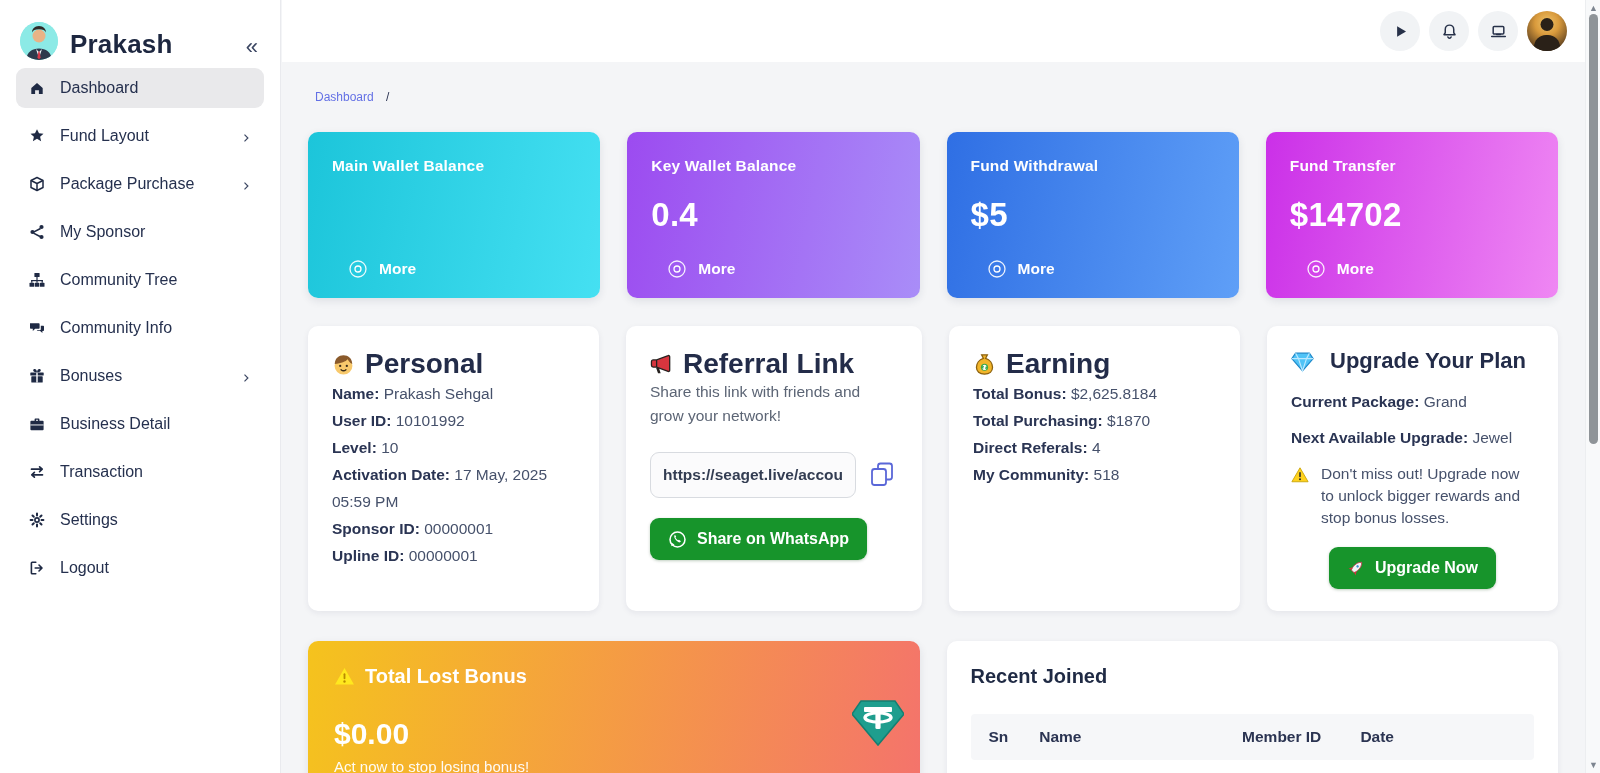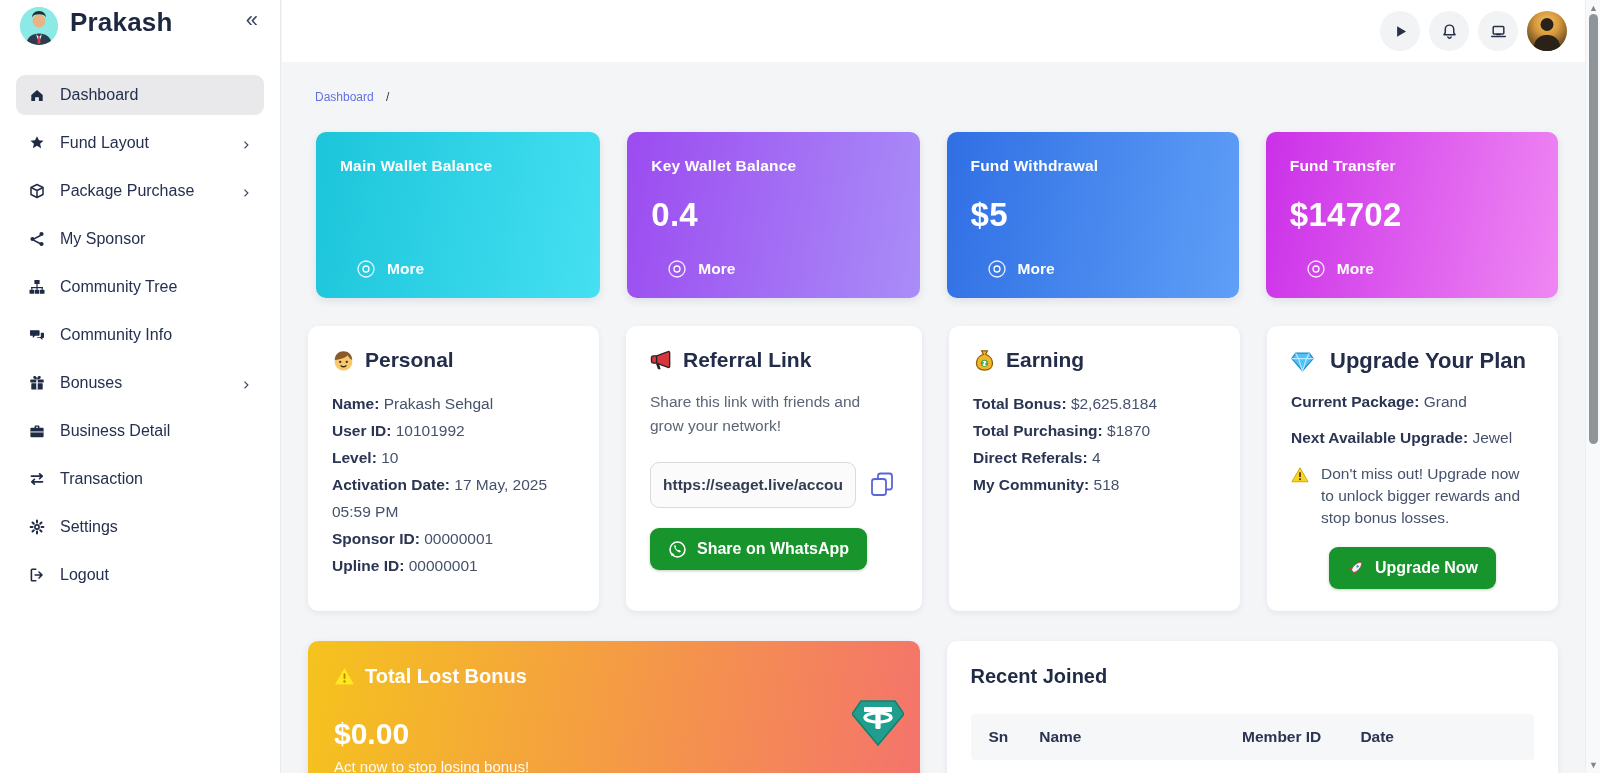--- a/index.html
+++ b/index.html
@@ -8,21 +8,21 @@
     font-family:"Liberation Sans", sans-serif;
     background:#f4f5f7;
     color:#232c49;
     position:relative;
   }
   
   .sidebar {
     position:absolute; left:0; top:0; width:281px; height:773px;
     background:#ffffff; border-right:1px solid #e9eaee; z-index:5;
   }
-  .brand { display:flex; align-items:flex-start; height:60px; padding:0 18px 0 20px;margin-top:7px; }
+  .brand { display:flex; align-items:flex-end; height:60px; padding:0 18px 0 20px; }
   .brand-avatar {
     width:38px; height:38px; border-radius:50%; overflow:hidden; flex:0 0 38px;
     background:#8ceae6;
   }
   .brand-name { font-size:26px; font-weight:700; color:#1d2740; margin-left:12px; flex:1; letter-spacing:.2px; }
   .collapse-btn { font-size:22px; color:#3c4763; cursor:pointer; padding:0 4px; }
   .nav { margin-top:4px; }
   .nav-item {
     display:flex; align-items:center; height:40px; margin:8px 16px 0 16px;
     padding:0 12px; border-radius:9px; cursor:pointer; color:#25304e;
@@ -87,21 +87,21 @@
   .stat-value { font-size:33px; font-weight:700; margin-top:21px; letter-spacing:.3px; }
   .stat-more { position:absolute; left:40px; bottom:19px; display:flex; align-items:center; gap:11px; cursor:pointer; }
   .stat-more svg { width:20px; height:20px; }
   .stat-more-label { font-size:15.5px; font-weight:600; }
   
   .row2 { margin-top:28px; }
   .card {
     background:#fff; border-radius:10px; box-shadow:0 2px 6px rgba(25,35,65,.07);
     padding:22px 24px; min-height:276px; position:relative;
   }
-  .card-title { display:flex; align-items:center; gap:10px; font-size:21px; font-weight:700; color:#232c49; margin-bottom:18px; }
+  .card-title { display:flex; align-items:center; gap:10px; font-size:28px; font-weight:700; color:#232c49; }
   .card-title svg.emoji { width:23px; height:23px; }
   .field { font-size:15.5px; line-height:27px; color:#46516b; }
   .field b { color:#2a3453; font-weight:700; }
   .muted-text { font-size:15.5px; line-height:24px; color:#5c6575; }
   
   .ref-input-row { display:flex; align-items:center; gap:12px; margin-top:24px; }
   .ref-input {
     width:206px; height:46px; border:1px solid #d8dbe0; border-radius:9px; background:#fbfbfc;
     padding:0 12px; font-size:15.5px; font-weight:700; color:#333d52;
     font-family:"Liberation Sans", sans-serif; outline:none;
@@ -326,21 +326,21 @@
 </div>
 
 <main class="content">
 
   <div class="breadcrumb">
     <a>Dashboard</a>
     <span class="sep">/</span>
   </div>
 
   <section class="grid4">
-    <div class="stat-card" style="background: linear-gradient(100deg, rgb(28, 197, 218), rgb(69, 224, 242)); margin-left: 8px;">
+    <div class="stat-card" style="background: linear-gradient(100deg, rgb(28, 197, 218), rgb(69, 224, 242));">
       <div class="stat-title">Main Wallet Balance</div>
       <div class="stat-more">
         <svg viewBox="0 0 20 20" fill="none" stroke="#fff" stroke-width="1.3">
             <circle cx="10" cy="10" r="8" opacity=".9"></circle>
             <circle cx="10" cy="10" r="3"></circle>
           </svg>
         <span class="stat-more-label">More</span>
       </div>
     </div>
     <div class="stat-card" style="background: linear-gradient(100deg, rgb(156, 75, 240), rgb(169, 141, 248));">

